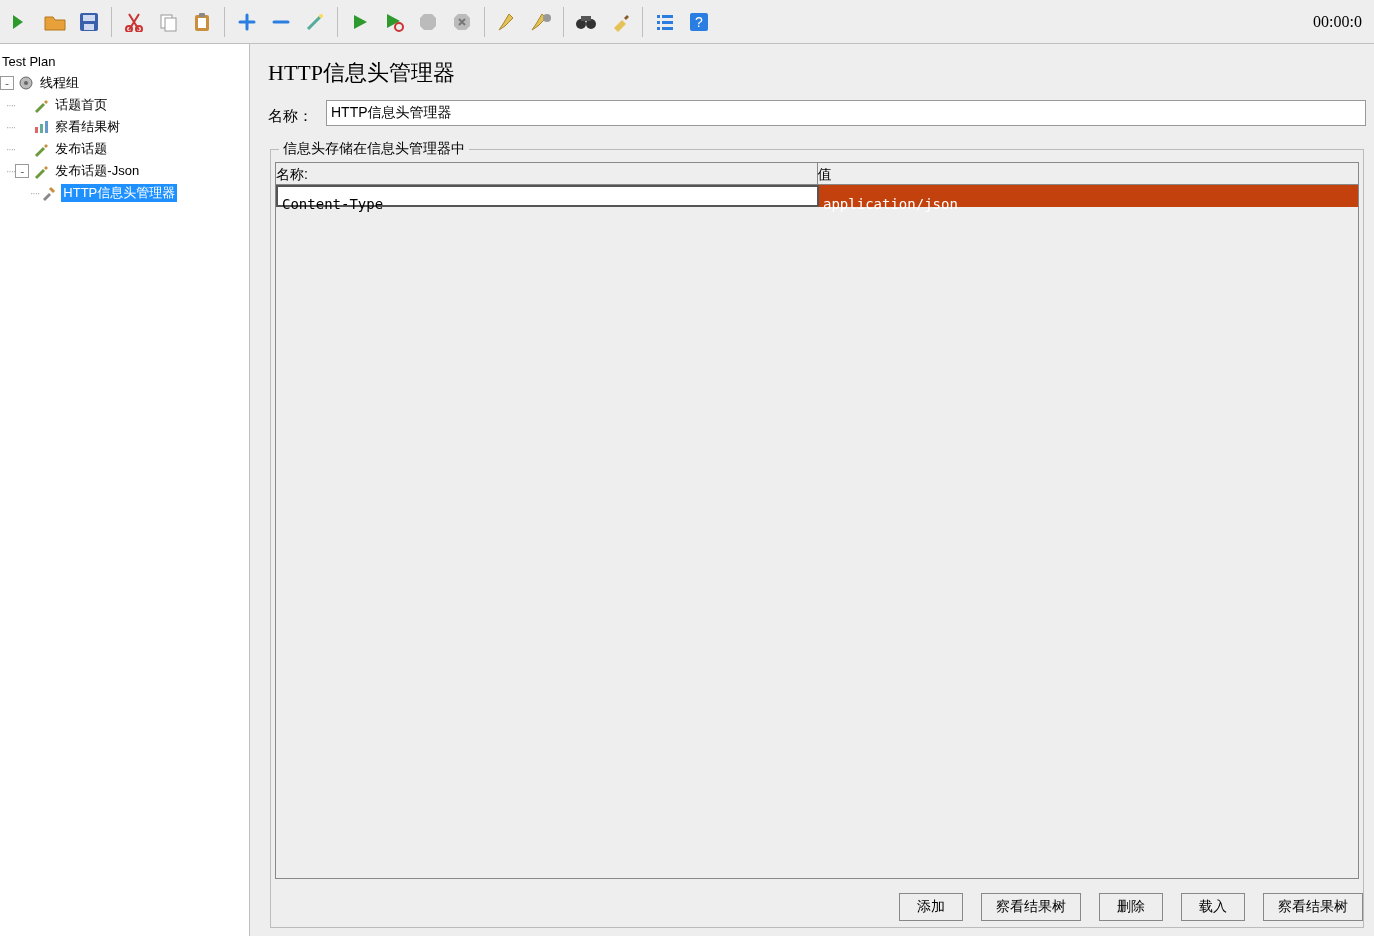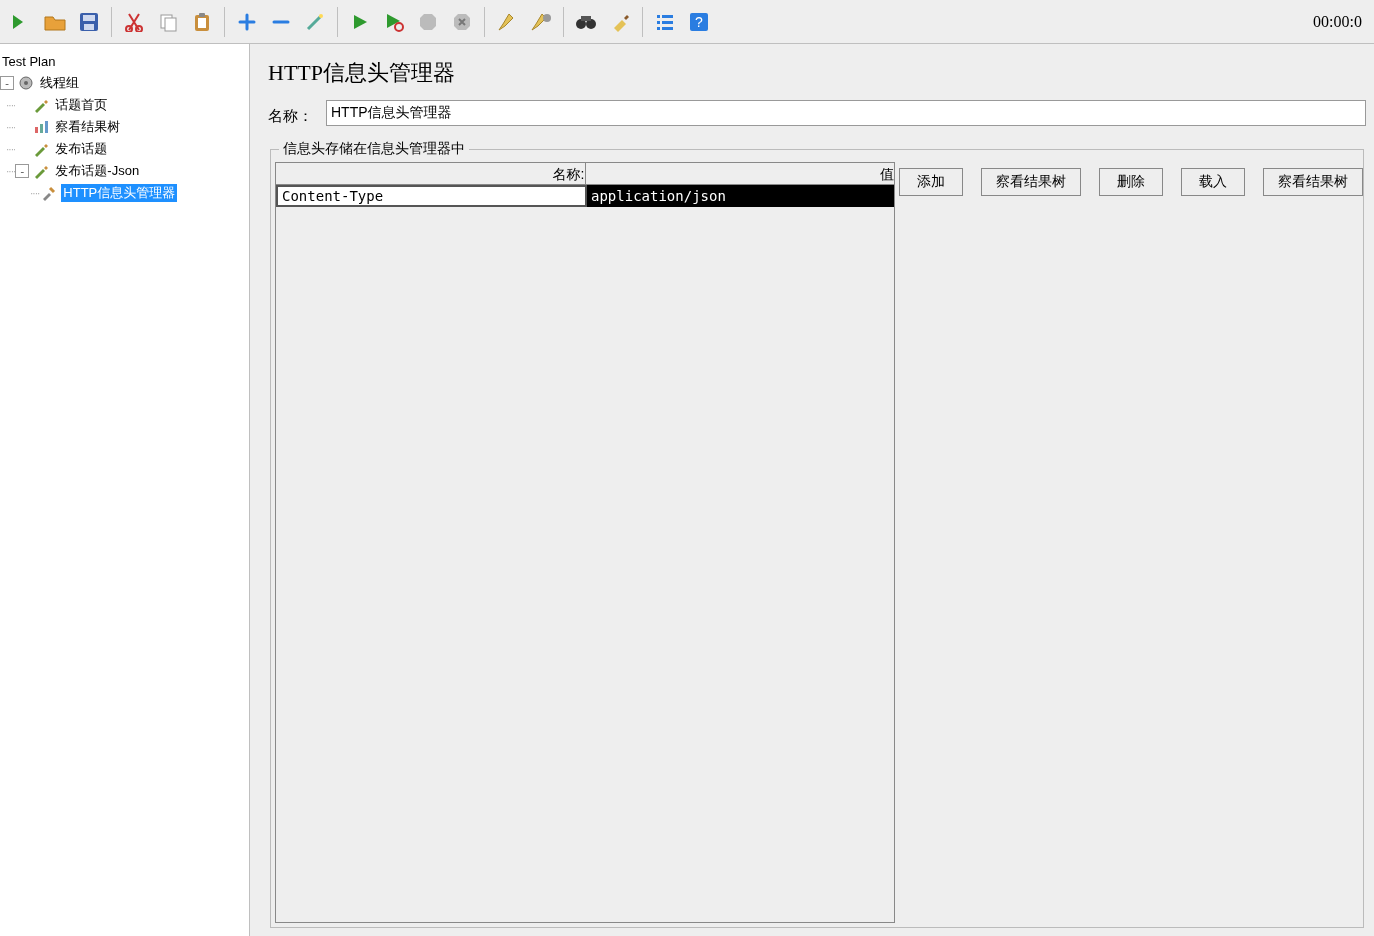--- a/index.html
+++ b/index.html
@@ -19,34 +19,34 @@
 .tn .lbl{padding:0 2px}
 .tn.sel .lbl{background:#1e90ff;color:#fff}
 .dots{color:#aaa;font-size:10px;letter-spacing:-1px;padding-left:2px}
 
 #panel{flex:1;background:#eee;padding:14px 8px 8px 18px;display:flex;flex-direction:column;overflow:hidden}
 #ptitle{font-size:22px;margin:0 0 12px 0;font-family:SimSun,serif}
 .frow{display:flex;align-items:flex-end;margin-bottom:10px}
 .frow label{width:58px;font-size:15px}
 .frow input{flex:1;height:26px;border:1px solid #999;background:#fff;padding:0 4px;font-size:14px;font-family:inherit}
 
-.fs{border:1px solid #bbb;margin-top:4px;flex:1;display:flex;flex-direction:row;padding:0;overflow:hidden}
+.fs{border:1px solid #bbb;margin-top:4px;flex:1;display:flex;flex-direction:column;padding:0;overflow:hidden}
 .fs>legend{font-size:14px;padding:0 4px;margin-left:8px}
 .tbl{flex:1;margin:4px;border:1px solid #888;background:#eee;display:flex;flex-direction:column;overflow:hidden}
 .thead{display:flex;height:22px;background:#eee;border-bottom:1px solid #888}
-.th{flex:1;text-align:right;border-right:1px solid #888;line-height:22px;font-size:14px}
+.th{flex:1;text-align:left;border-right:1px solid #888;line-height:22px;font-size:14px}
 .th:last-child{border-right:none}
 .tbody{flex:1;overflow:auto}
 .trow{display:flex;height:22px}
-.td{flex:1;border-right:1px solid #888;padding:0 4px;font-family:Consolas,monospace;font-size:14px;line-height:22px}
+.td{flex:1;border-right:1px solid #888;padding:8px 4px;font-family:Consolas,monospace;font-size:14px;line-height:22px}
 .td:last-child{border-right:none}
 .td.edit{background:#fff;border:2px solid #555;line-height:18px}
-.td.selcell{background:#000000;color:#fff}
-
-.btnrow{display:flex;justify-content:flex-start;gap:18px;padding:10px 0 6px 0}
+.td.selcell{background:#c2410c;color:#fff}
+
+.btnrow{display:flex;justify-content:flex-end;gap:18px;padding:10px 0 6px 0}
 .btn{min-width:64px;height:28px;padding:0 14px;border:1px solid #888;background:#eee;cursor:pointer;font-size:14px;font-family:inherit}
 
 svg{display:block}
 </style>
 </head>
 <body>
 
 <div id="toolbar">
   <div class="tbtn">
     <svg width="20" height="20">

